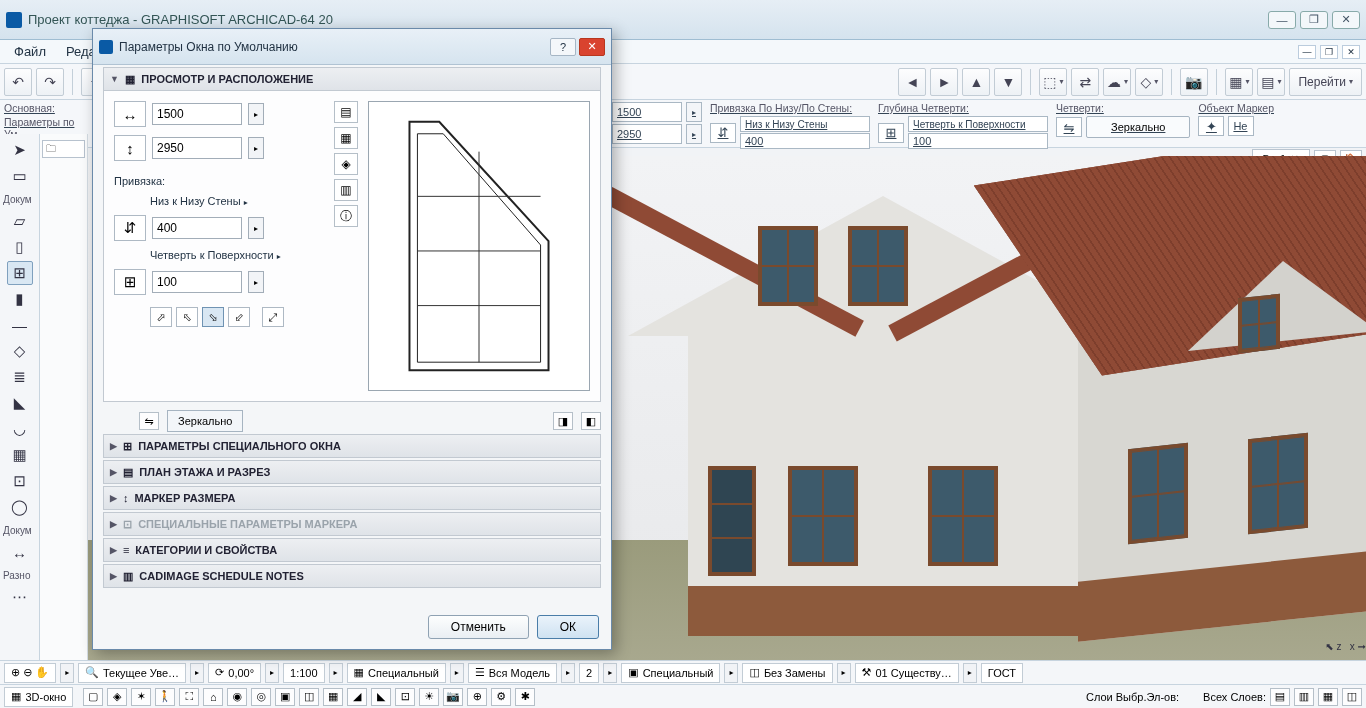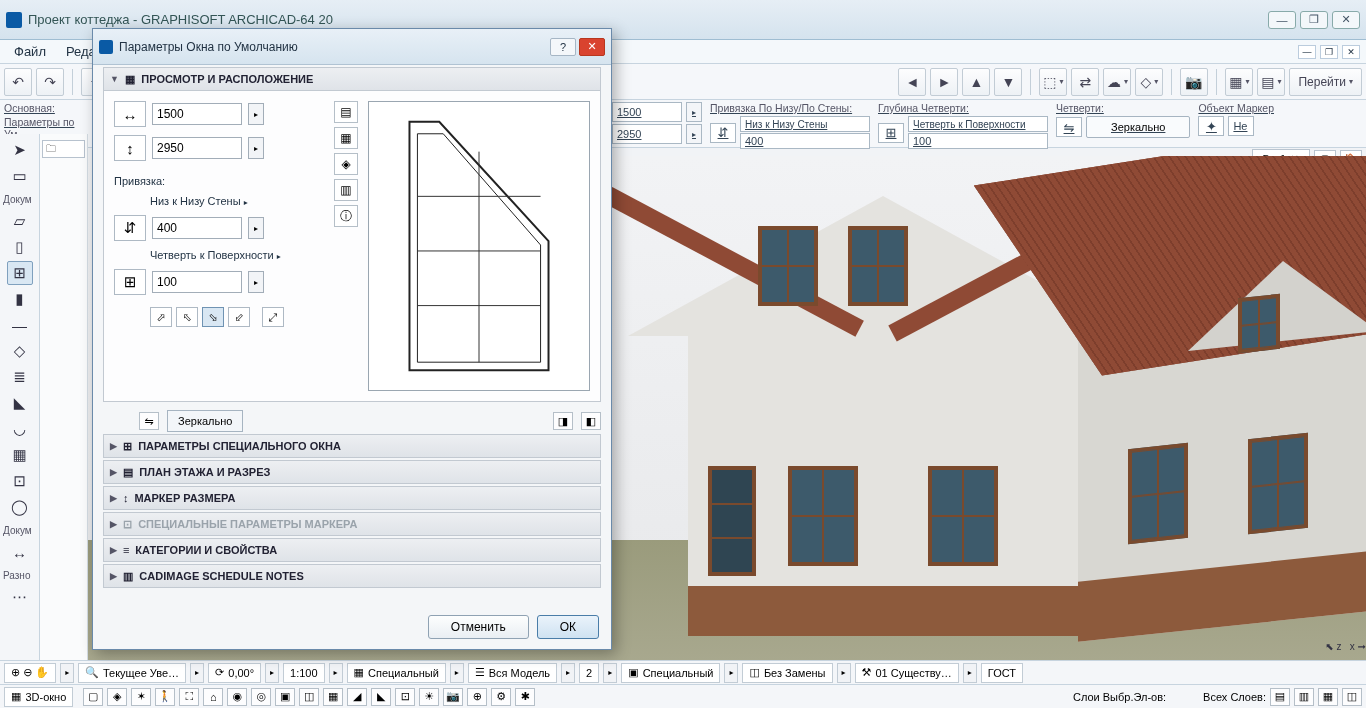--- a/index.html
+++ b/index.html
@@ -364,21 +364,21 @@
     <span class="small-ico">◣</span>
     <span class="small-ico">⊡</span>
     <span class="small-ico">☀</span>
     <span class="small-ico">📷</span>
     <span class="small-ico">⊕</span>
     <span class="small-ico">⚙</span>
     <span class="small-ico">✱</span>
   </div>
   <div style="flex:1"></div>
   <span>Слои Выбр.Эл-ов:</span>
-  <span style="margin-left:33px">Всех Слоев:</span>
+  <span style="margin-left:20px">Всех Слоев:</span>
   <span class="small-ico">▤</span>
   <span class="small-ico">▥</span>
   <span class="small-ico">▦</span>
   <span class="small-ico">◫</span>
 </div>
 
 <div class="dialog">
   <div class="dtitle">
     <div class="dicon"></div>
     <span>Параметры Окна по Умолчанию</span>

